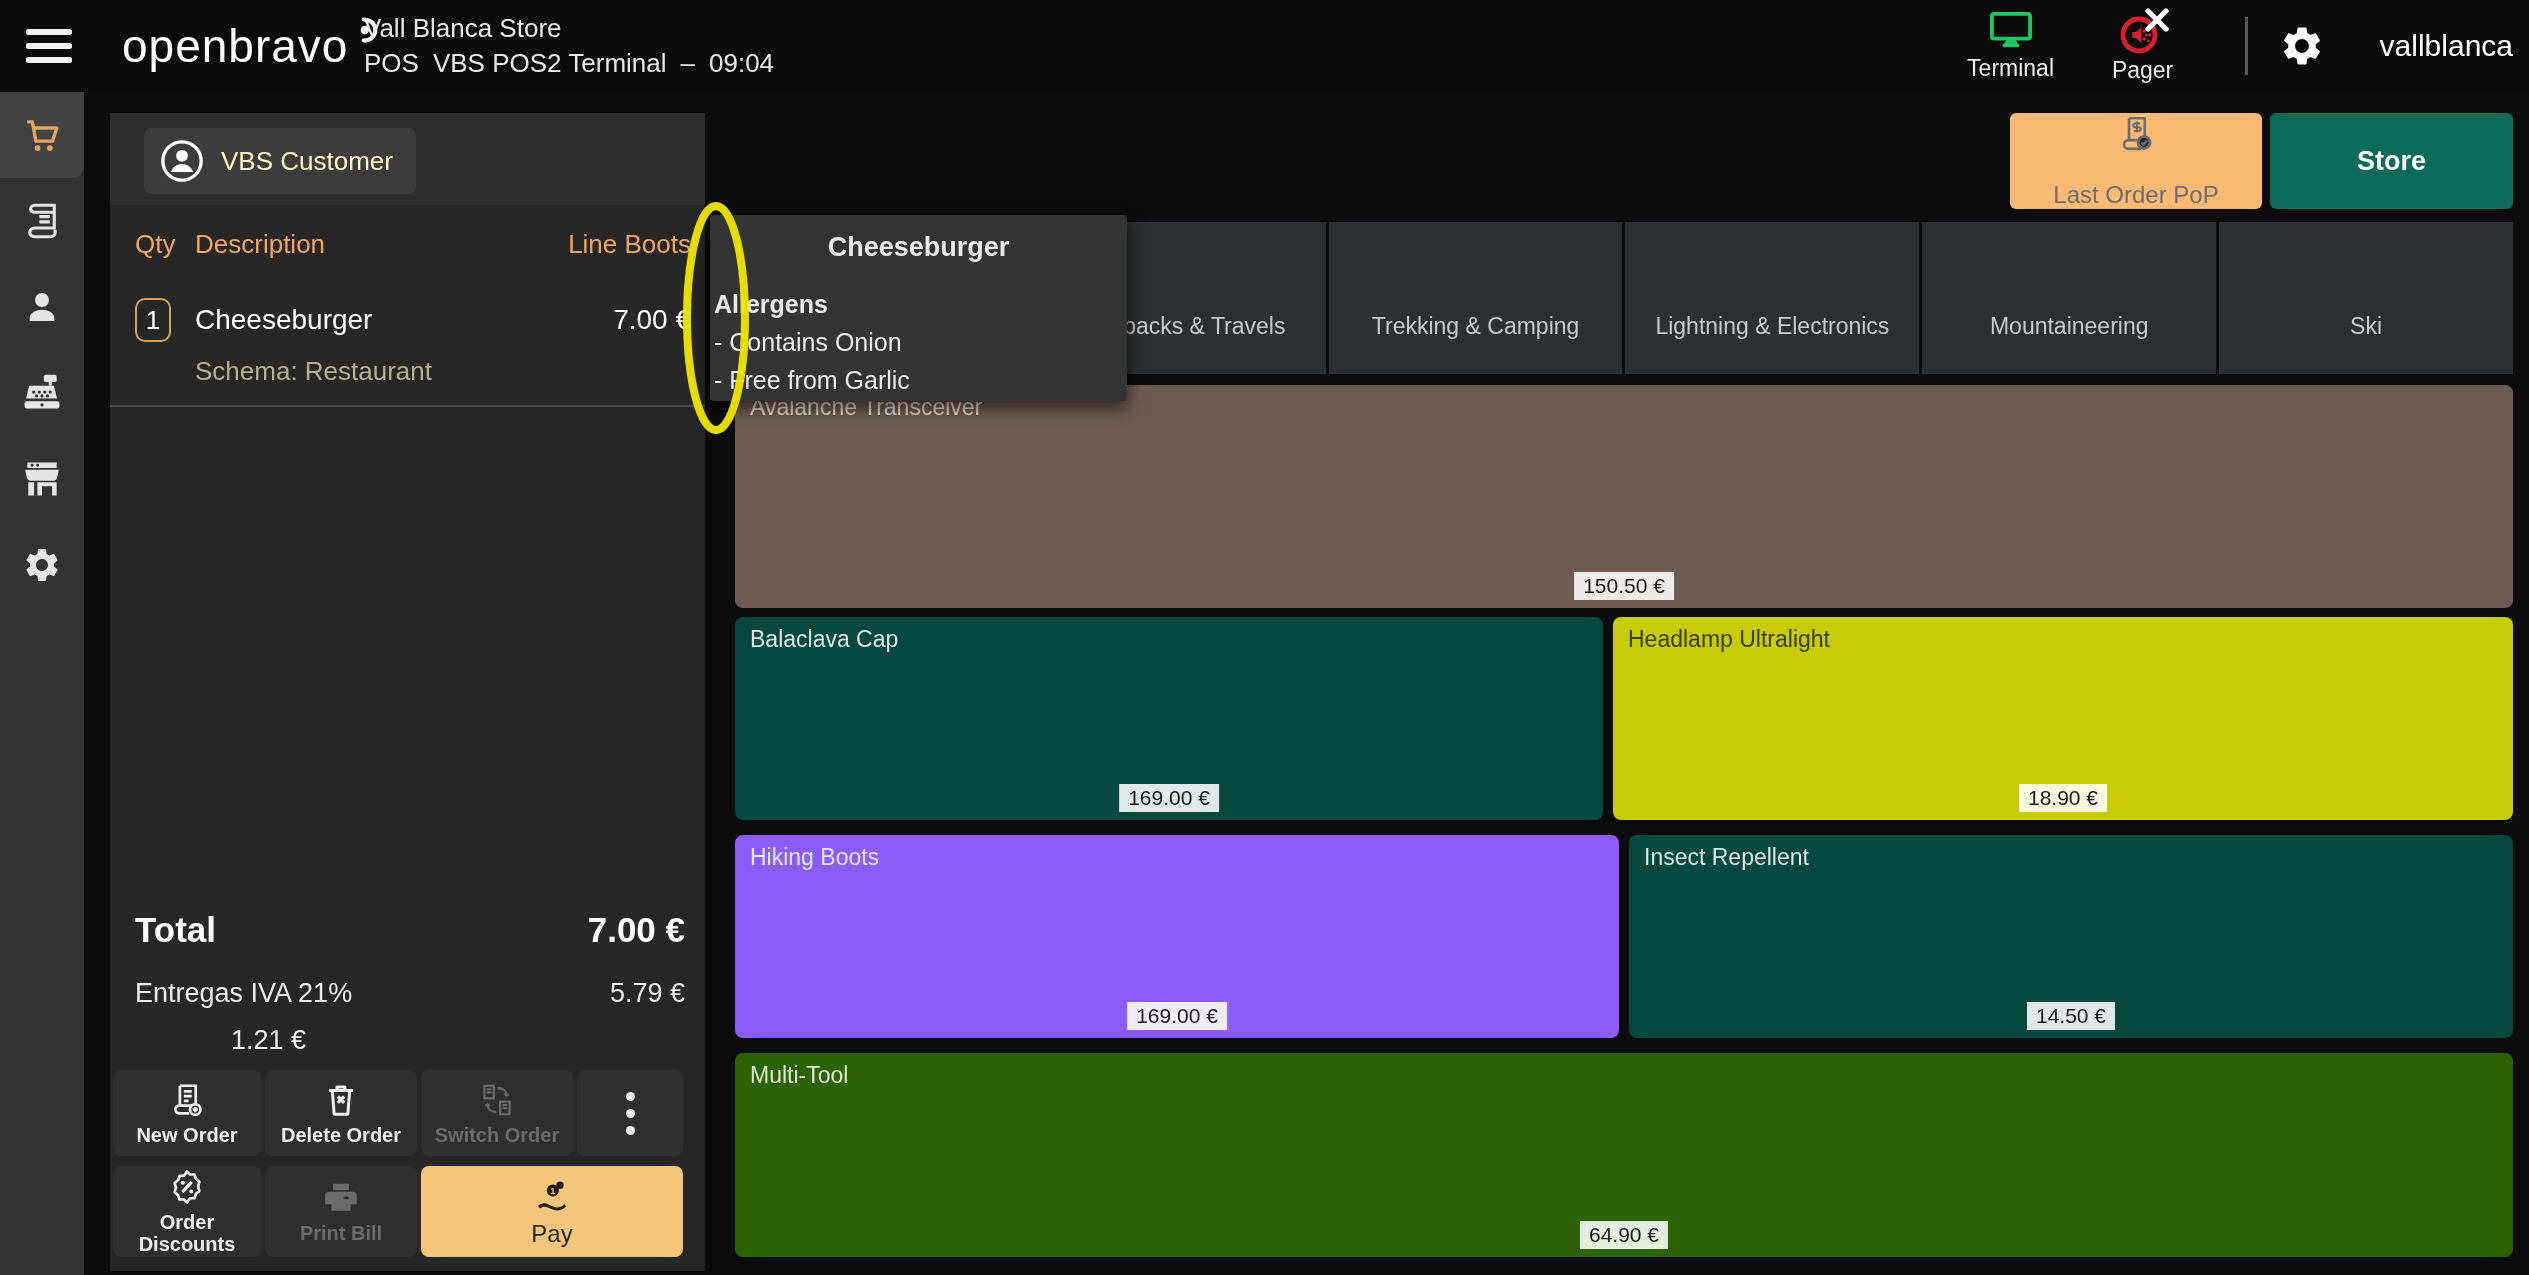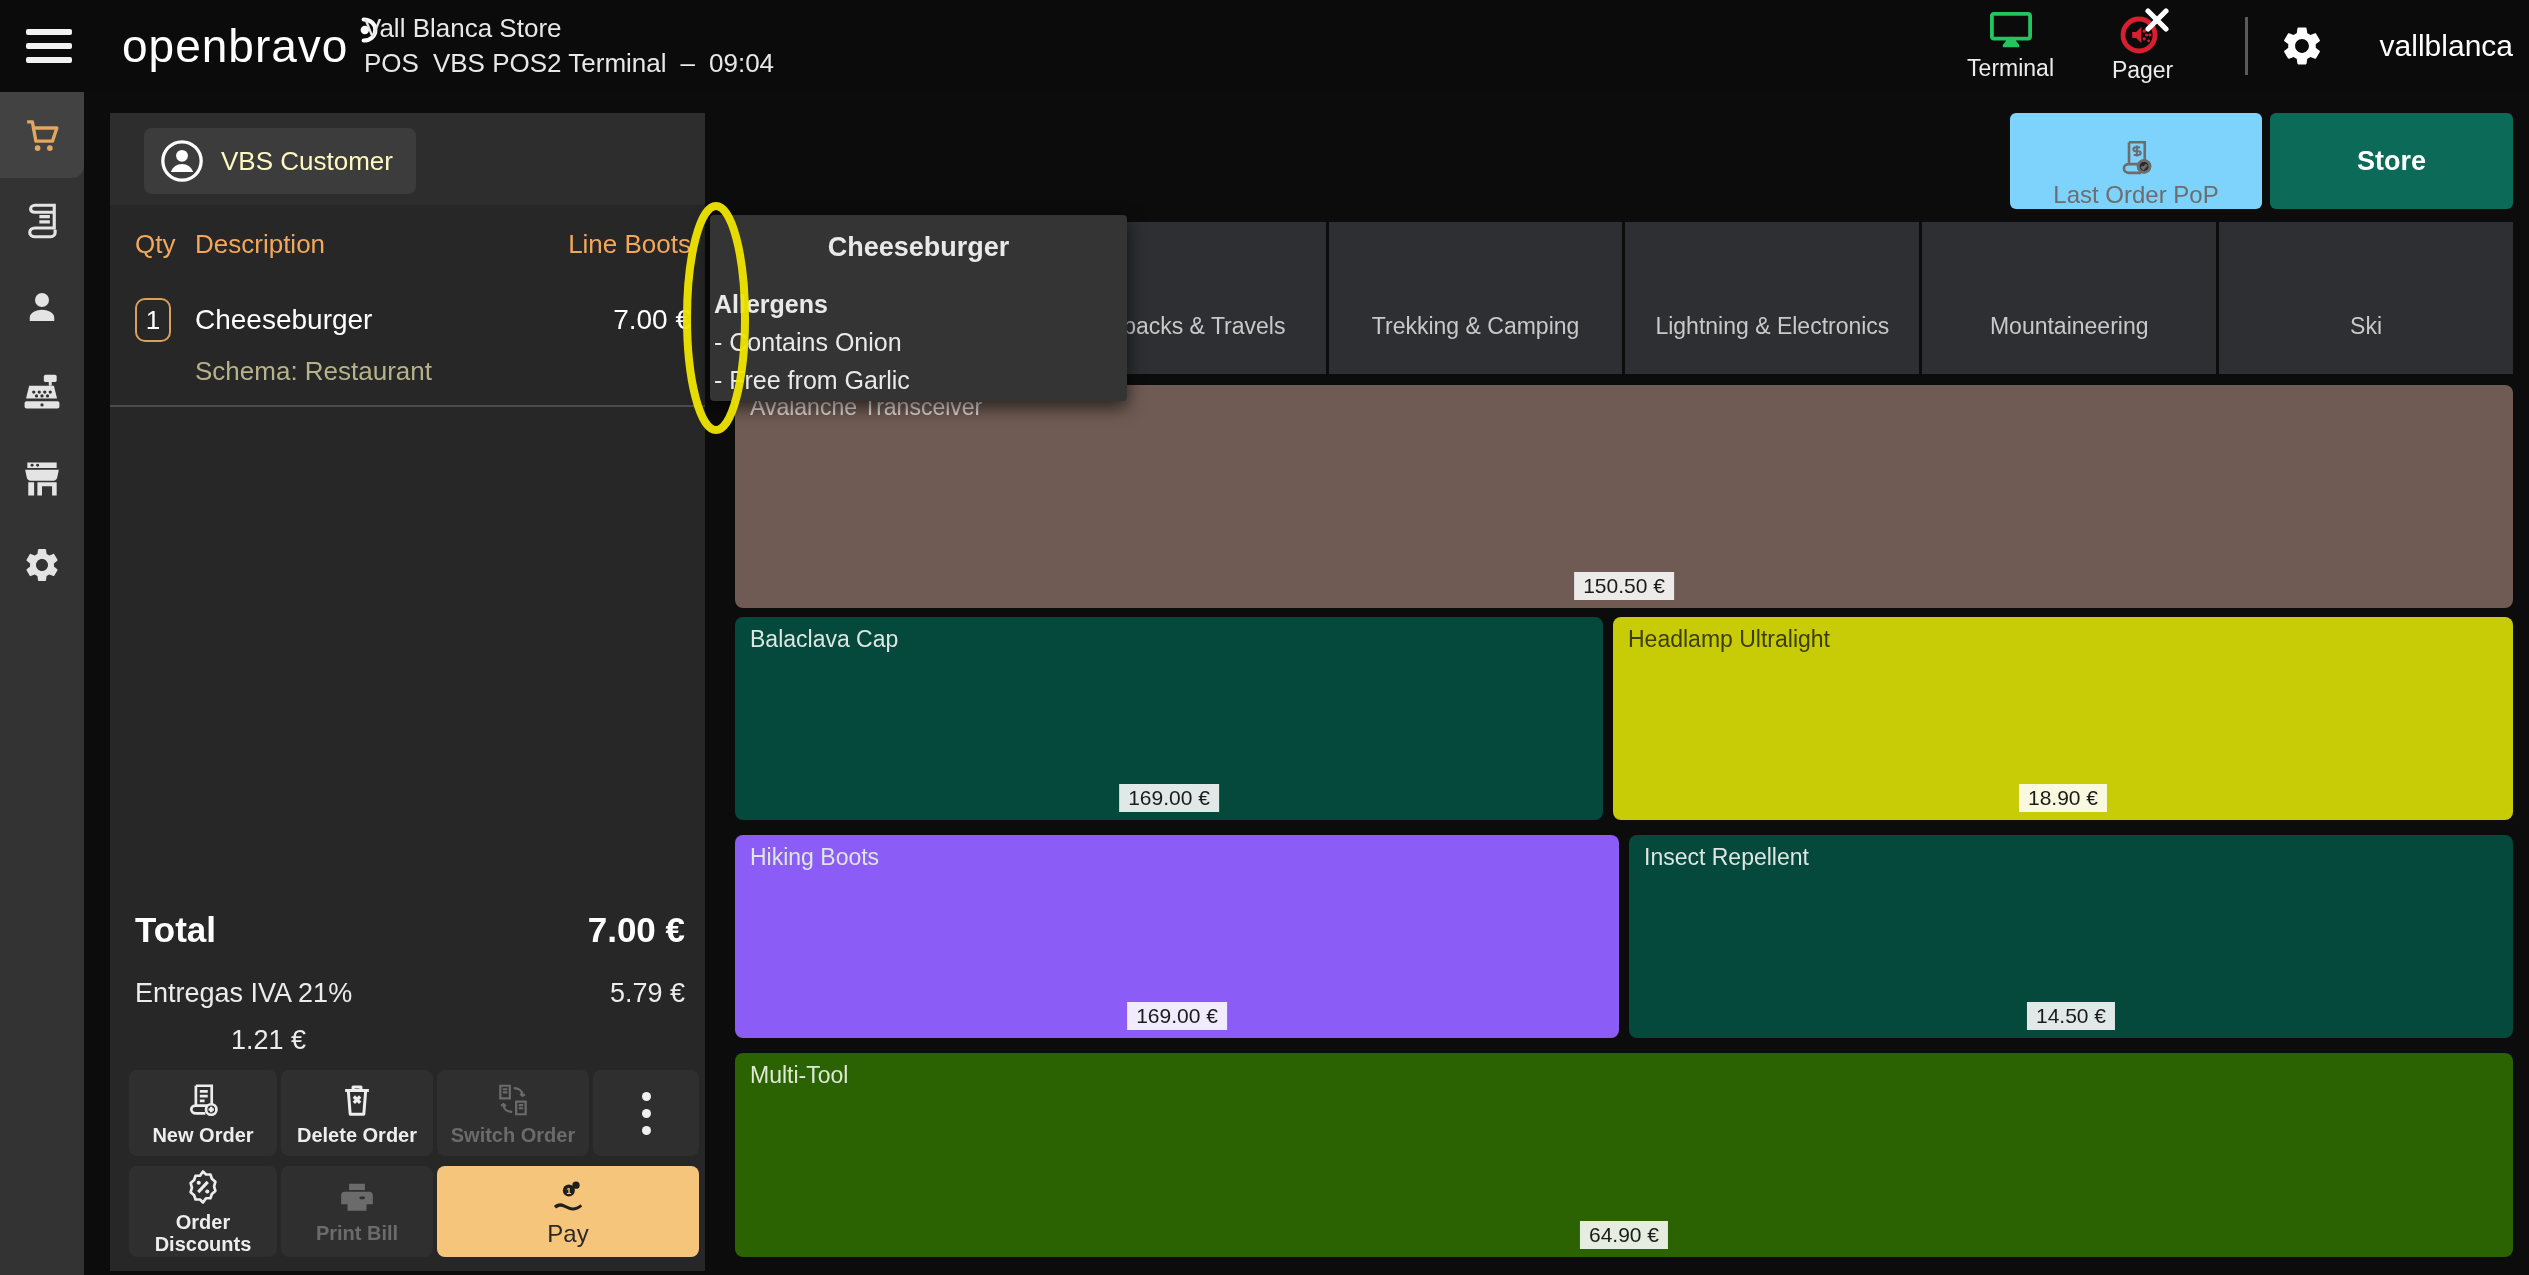--- a/index.html
+++ b/index.html
@@ -38,30 +38,30 @@
   .order-line { padding:22px 14px 18px 25px; border-bottom:2px solid #4a4a4a; cursor:pointer; }
   .ol-row1 { display:flex; align-items:center; }
   .qty-box { width:36px; height:44px; border:2px solid #d9a05b; border-radius:10px; color:#fff; font-size:26px; display:flex; align-items:center; justify-content:center; flex:none; }
   .ol-name { color:#fff; font-size:28px; margin-left:24px; flex:1; }
   .ol-price { color:#fff; font-size:28px; }
   .ol-attr { color:#b6b28a; font-size:26px; margin:14px 0 0 60px; }
   .totals { flex:none; padding:0 20px 14px 25px; color:#fff; }
   .total-row { display:flex; justify-content:space-between; font-size:35px; font-weight:bold; }
   .tax-row { display:flex; justify-content:space-between; font-size:27px; margin-top:28px; color:#ececec; }
   .tax-amount { font-size:27px; margin-top:16px; margin-left:96px; color:#ececec; }
-  .actions { flex:none; display:grid; grid-template-columns:148px 152px 152px 106px; grid-template-rows:86px 91px; gap:10px 4px; padding:0 0 14px 19px; }
+  .actions { flex:none; display:grid; grid-template-columns:148px 152px 152px 106px; grid-template-rows:86px 91px; gap:10px 4px; padding:0 0 14px 3px; }
   .abtn { background:#2f2f2f; border-radius:8px; display:flex; flex-direction:column; align-items:center; justify-content:center; gap:5px; color:#ededed; font-size:20px; font-weight:bold; text-align:center; line-height:22px; cursor:pointer; }
   .abtn.disabled { color:#6b6b6b; cursor:default; }
   .abtn svg { flex:none; }
   .pay-btn { grid-column:3 / 5; background:#f6c57c; color:#2a2a2a; font-weight:400; font-size:24px; }
   .kebab { display:flex; flex-direction:column; gap:8px; align-items:center; justify-content:center; }
   .kebab i { width:9px; height:9px; border-radius:50%; background:#f0f0f0; }
 
   
-  .btn-lastorder { position:absolute; left:2010px; top:113px; width:252px; height:96px; background:#7dd3fc; border-radius:6px; color:#6d6d6d; display:flex; flex-direction:column; align-items:center; justify-content:flex-end; gap:2px; font-size:24px; cursor:pointer; }
+  .btn-lastorder { position:absolute; left:2010px; top:113px; width:252px; height:96px; background:#fdba74; border-radius:6px; color:#6d6d6d; display:flex; flex-direction:column; align-items:center; justify-content:space-between; gap:2px; font-size:24px; cursor:pointer; }
   .btn-store { position:absolute; left:2270px; top:113px; width:243px; height:96px; background:#0b6b58; border-radius:6px; color:#fff; display:flex; align-items:center; justify-content:center; font-size:27px; font-weight:bold; cursor:pointer; }
   #tabs { position:absolute; left:735px; top:222px; width:1778px; height:152px; display:flex; gap:3px; }
   .tab { flex:1; background:#2d2f33; color:#c9c9c9; font-size:23px; display:flex; align-items:flex-end; justify-content:center; padding-bottom:34px; cursor:pointer; }
   #grid { position:absolute; left:735px; top:385px; width:1778px; }
   .prow { display:flex; gap:10px; }
   .prow.r1 { height:223px; margin-bottom:9px; }
   .prow.r2 { height:203px; margin-bottom:15px; }
   .prow.r3 { height:203px; margin-bottom:15px; }
   .prow.r4 { height:204px; }
   .tile { position:relative; flex:1; border-radius:8px; cursor:pointer; }

